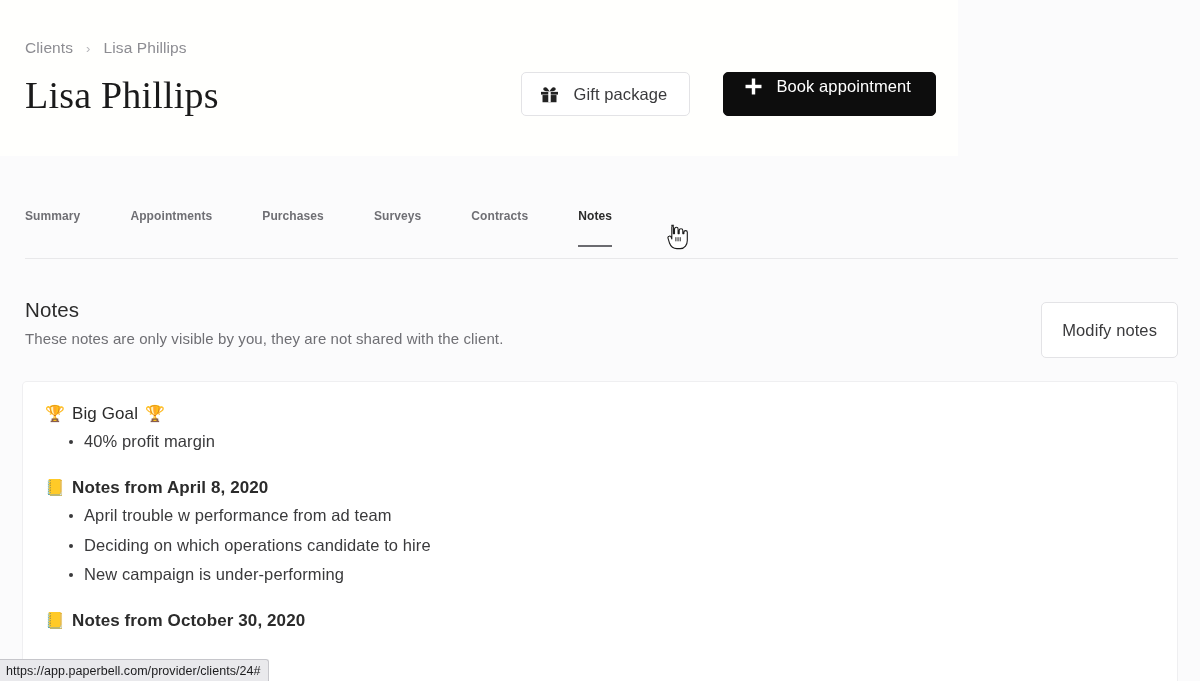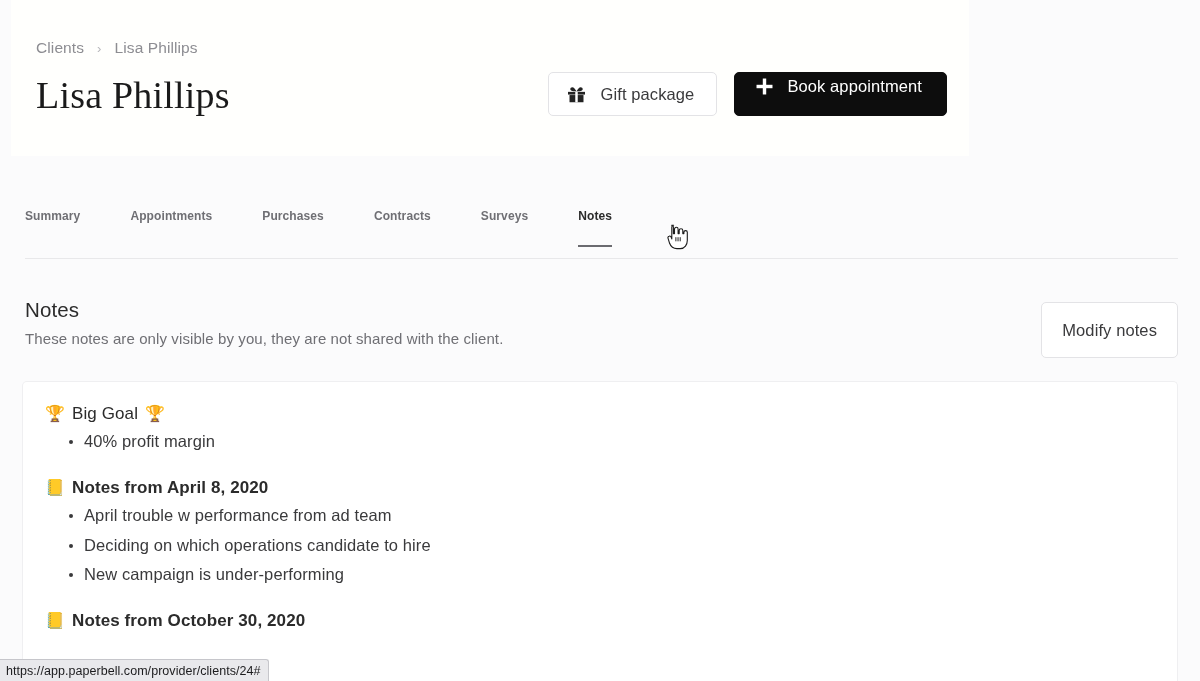--- a/index.html
+++ b/index.html
@@ -13,21 +13,21 @@
   body {
     font-family: "Liberation Sans", sans-serif;
     background: #fbfbfc;
     color: #2b2b2b;
     position: relative;
   }
 
   
   .header {
     position: absolute;
-    top: 0; left: 11px;
+    top: 0; left: 0;
     width: 958px;
     height: 156px;
     background: #fffffd;
   }
 
   .breadcrumb {
     position: absolute;
     top: 39px;
     left: 25px;
     font-size: 15.5px;
@@ -86,20 +86,21 @@
     color: #3a3a3c;
     padding: 0 22px 0 18px;
     gap: 15px;
   }
 
   .btn-primary {
     background: #0d0d0d;
     border: 1px solid #0d0d0d;
     color: #ffffff;
     padding: 0 24px 16px 20px;
+    margin-left: 16px;
   }
 
   .btn svg { display: block; }
 
   
   .tabs-region {
     position: absolute;
     top: 156px; left: 0;
     width: 1200px;
     height: 110px;
@@ -305,22 +306,22 @@
     </button>
 
   </div>
 </div>
 
 <div class="tabs-region">
   <div class="tabs">
     <button class="tab">Summary</button>
     <button class="tab">Appointments</button>
     <button class="tab">Purchases</button>
+    <button class="tab">Surveys</button>
     <button class="tab">Contracts</button>
-    <button class="tab">Surveys</button>
     <button class="tab active">Notes</button>
   </div>
 </div>
 <div class="tabs-divider"></div>
 
 <div class="cursor-hand">
   <svg width="22" height="26" viewBox="0 0 22 26" xmlns="http://www.w3.org/2000/svg">
     <path d="M5.6 1.2c1 0 1.8.8 1.8 1.8v6.6h1.1V5.1c0-1 .8-1.8 1.8-1.8s1.8.8 1.8 1.8v4.5h1.1V6.5c0-1 .8-1.8 1.8-1.8s1.8.8 1.8 1.8v3.1h1.1V8.3c0-1 .8-1.7 1.7-1.7s1.7.8 1.7 1.7v8.1c0 4.2-2.5 8.2-7.1 8.2H11c-3.6 0-6.2-2-7.4-5.3L2 14.2c-.3-.9.2-1.8 1.1-2 .8-.3 1.7.1 2 .9l.7 1.8V3c0-1 .8-1.8 1.8-1.8z" fill="#ffffff" stroke="#1b1b1b" stroke-width="1.1" stroke-linejoin="round"></path>
     <rect x="9.2" y="13.2" width="1.3" height="4.1" fill="#1b1b1b" opacity=".75"></rect>
     <rect x="11.4" y="13.2" width="1.3" height="4.1" fill="#1b1b1b" opacity=".75"></rect>

